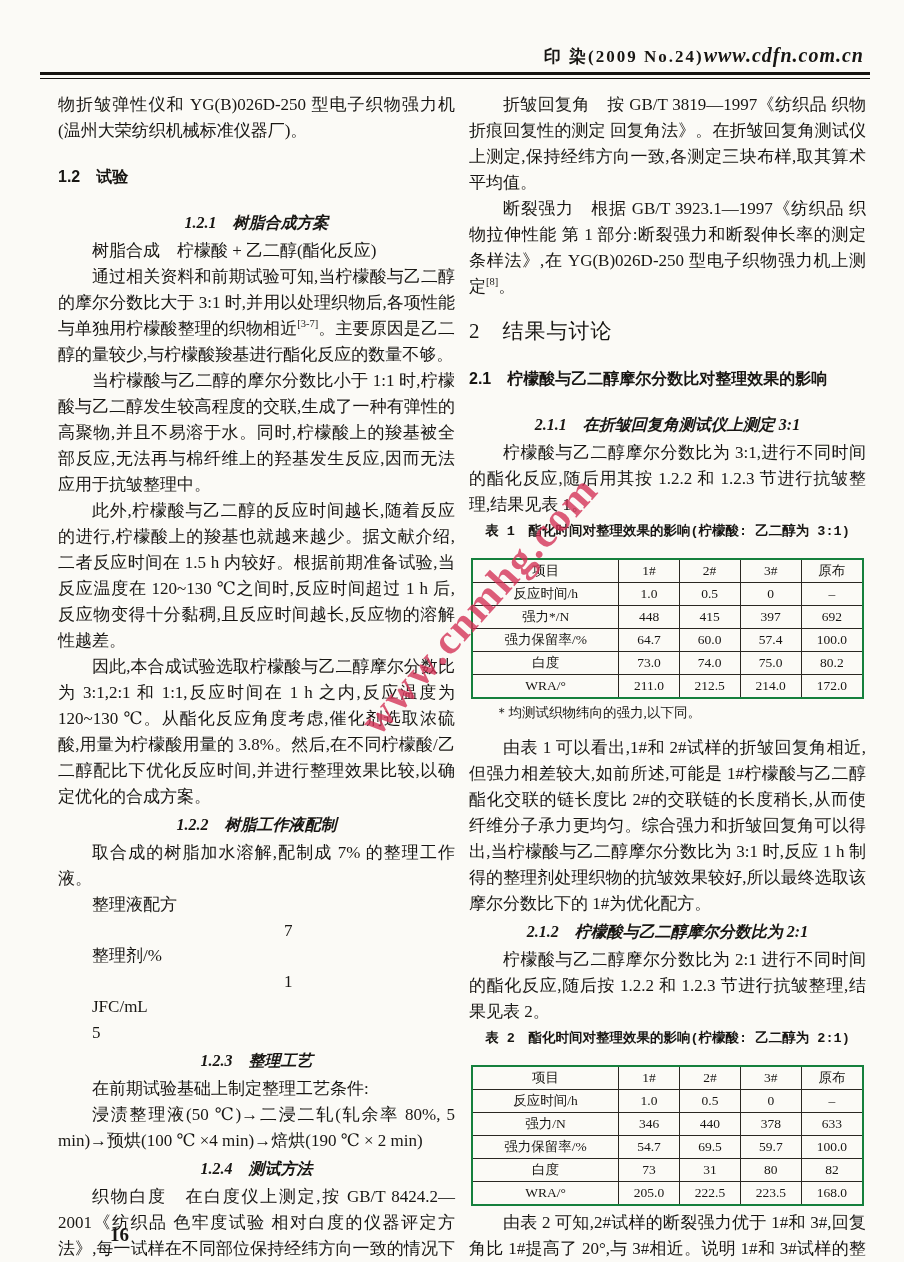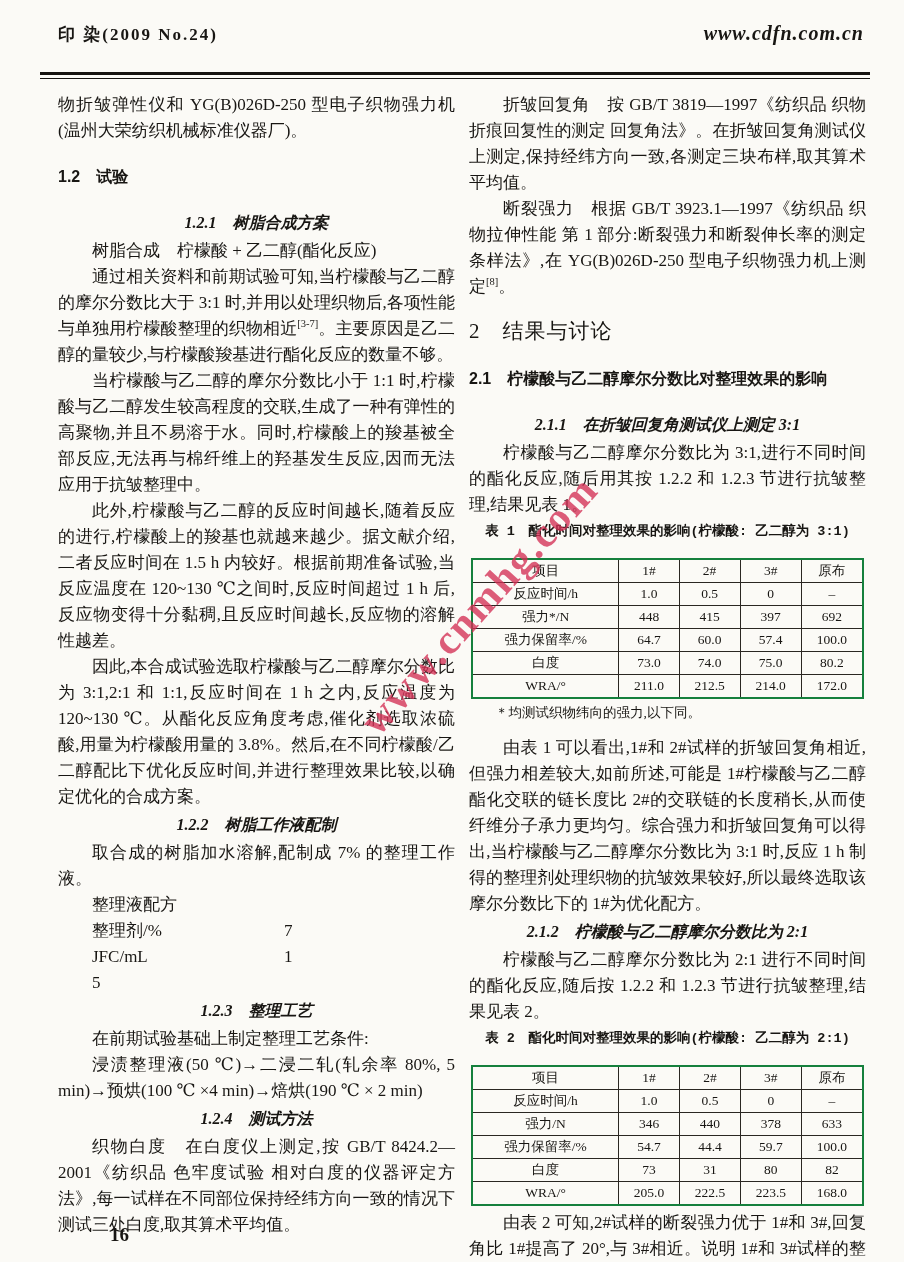--- a/index.html
+++ b/index.html
@@ -2,42 +2,42 @@
 <html><head>
 <meta charset="utf-8">
 <style>
   html,body{margin:0;padding:0;background:#e9e7e1;}
   .page{
     position:relative; width:904px; height:1262px; margin:0 auto;
     background:#fbfaf6; overflow:hidden;
     font-family:"Liberation Serif","DejaVu Serif",serif; color:#181613;
   }
   
-  .hdr{position:absolute; top:22px; left:58px; right:40px;
-       display:flex; justify-content:space-between; align-items:baseline;}
+  .hdr{position:absolute; top:44px; left:58px; right:40px;
+       display:flex; justify-content:flex-end; align-items:baseline;}
   .journal{font-size:17px; font-weight:bold; letter-spacing:2px;}
   .site{font-size:20px; font-weight:bold; font-style:italic; letter-spacing:1px;}
   .rules{position:absolute; top:72px; left:40px; right:34px;}
   .rule-thick{height:3px; background:#15130f;}
   .rule-thin{height:1px; background:#15130f; margin-top:3px;}
   
   .cols{position:absolute; top:92px; left:58px; display:flex; gap:14px;}
   .col{width:397px;}
   .col p, .col .ln{font-size:17px; line-height:26px; text-align:justify; margin:0;}
   .indent{text-indent:2em;}
   sup{font-size:10.5px; line-height:0;}
   
   .h-sub{font-family:"Liberation Sans","DejaVu Sans",sans-serif; font-weight:bold;
          font-size:16px; line-height:26px; margin:20px 0; white-space:nowrap;}
   .h-kai{font-weight:bold; font-style:italic; font-size:16px; line-height:26px; margin:2px 0; white-space:nowrap;text-align:center;}
   .h-sec{font-size:21px; line-height:30px; margin:16px 0 6px; letter-spacing:1px;}
   
   .recipe{padding-left:34px;}
   .recipe-row{display:flex; font-size:17px; line-height:26px;}
-  .recipe-label{width:192px; flex:none;}
+  .recipe-label{width:192px; flex:none;margin-top:25px;}
   
   .tcap{font-family:Liberation Mono, monospace; font-weight:bold;
         font-size:13.5px; line-height:18px; margin:5px 0 4px; text-align:center; white-space:nowrap;}
   table.dt{width:99%; border-collapse:collapse; border:2px solid #15803d;
            font-size:13.5px; margin:17px auto 4px;}
   table.dt th, table.dt td{border:1px solid #2a2722; padding:1px 3px; height:20px;
            text-align:center; font-weight:normal;}
   .footnote{font-size:13.5px; line-height:20px; padding-left:26px; margin:3px 0 12px; text-align:left;}
   
   .pageno{position:absolute; left:110px; top:1224px; font-size:19px; font-weight:bold;}
@@ -179,21 +179,21 @@
             <tr>
               <td>强力/N</td>
               <td>346</td>
               <td>440</td>
               <td>378</td>
               <td>633</td>
             </tr>
             <tr>
               <td>强力保留率/%</td>
               <td>54.7</td>
-              <td>44.4</td>
+              <td>69.5</td>
               <td>59.7</td>
               <td>100.0</td>
             </tr>
             <tr>
               <td>白度</td>
               <td>73</td>
               <td>31</td>
               <td>80</td>
               <td>82</td>
             </tr>

